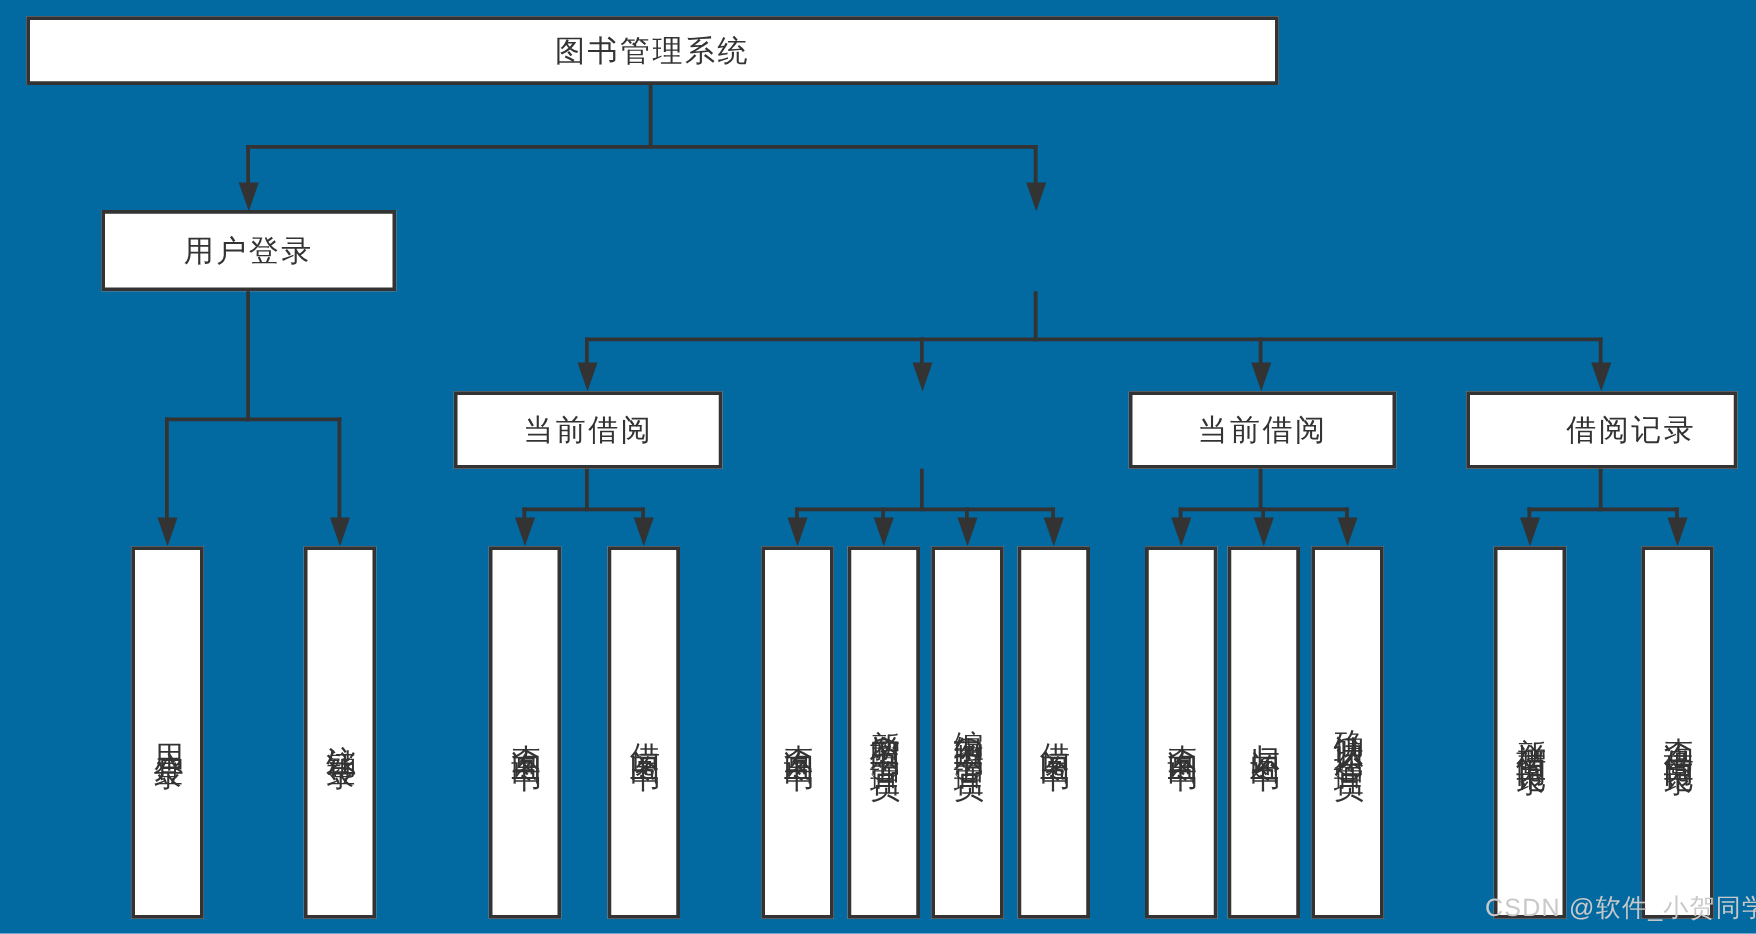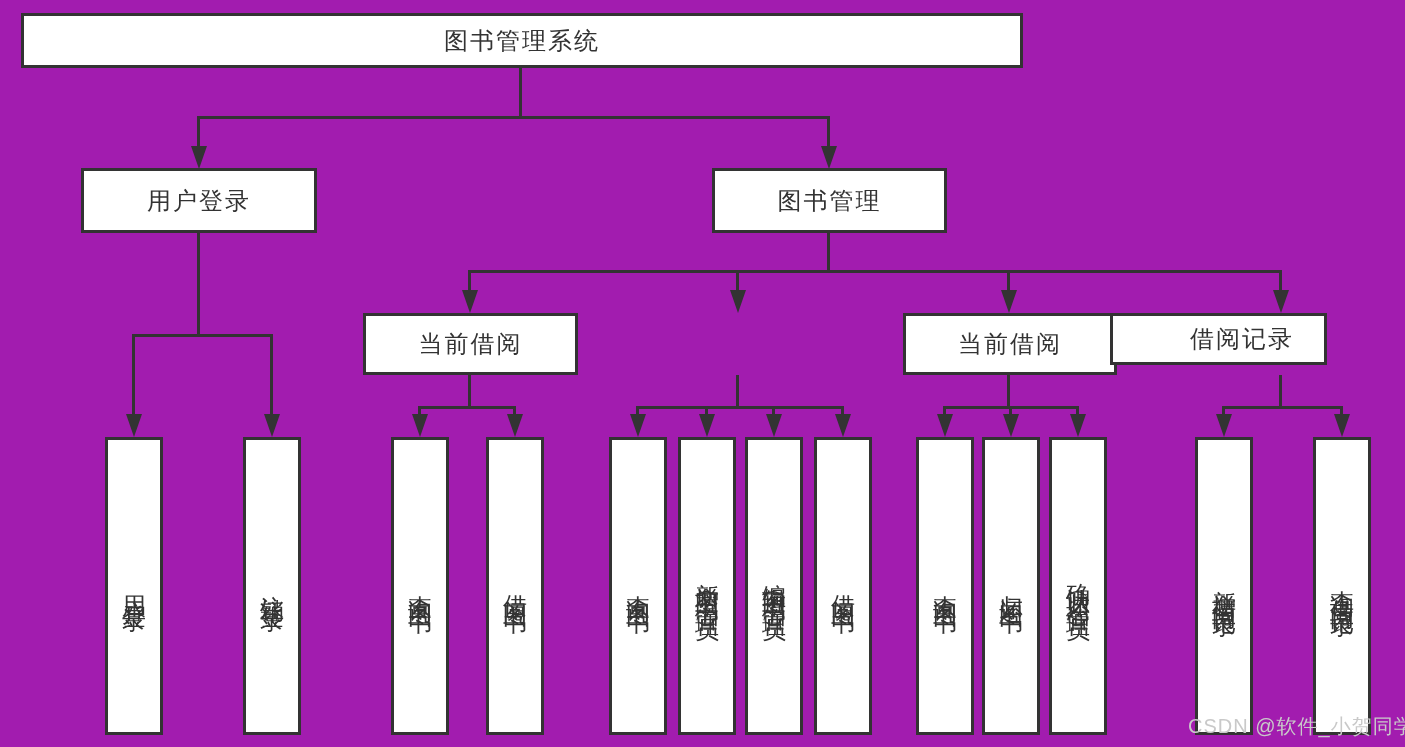--- a/index.html
+++ b/index.html
@@ -1,17 +1,17 @@
 <!DOCTYPE html>
 <html><head>
 <meta charset="utf-8">
 <style>
   html,body { margin:0; padding:0; background:#fff; }
   .canvas {
-    position:relative; width:1405px; height:747px; background:#a21caf;
+    position:relative; width:1405px; height:747px; background:#0369a1;
     font-family:"Liberation Sans", sans-serif; overflow:hidden;
   }
   .box {
     position:absolute; box-sizing:border-box;
     border:3px solid #333333; background:#ffffff;
     display:flex; align-items:center; justify-content:center;
     font-size:24px; letter-spacing:2px; color:#333333;
     white-space:nowrap;
   }
   .vbox {
@@ -38,25 +38,24 @@
   }
 </style>
 </head>
 <body>
 
 <div class="canvas">
 
   <div class="box" style="left:21px; top:13px; width:1002px; height:55px;">图书管理系统</div>
 
   <div class="box" style="left:81px; top:168px; width:236px; height:65px;">用户登录</div>
-  <div class="box" style="left:712px; top:168px; width:235px; height:65px;">图书管理</div>
 
   <div class="box" style="left:363px; top:313px; width:215px; height:62px;">当前借阅</div>
   <div class="box" style="left:903px; top:313px; width:214px; height:62px;">当前借阅</div>
-  <div class="box" style="left:1110px; top:313px; width:217px; height:52px;padding-left:47px;">借阅记录</div>
+  <div class="box" style="left:1173px; top:313px; width:217px; height:62px;padding-left:47px;">借阅记录</div>
 
   <div class="vbox" style="left:105px; top:437px; width:58px; height:298px;">用户登录</div>
   <div class="vbox" style="left:243px; top:437px; width:58px; height:298px;">注销登录</div>
 
   <div class="vbox" style="left:391px; top:437px; width:58px; height:298px;">查询图书</div>
   <div class="vbox" style="left:486px; top:437px; width:58px; height:298px;">借阅图书</div>
 
   <div class="vbox" style="left:609px; top:437px; width:58px; height:298px;">查询图书</div>
   <div class="vbox" style="left:678px; top:437px; width:58px; height:298px;">新增图书（管理员）</div>
   <div class="vbox" style="left:745px; top:437px; width:58px; height:298px;">编辑图书（管理员）</div>

